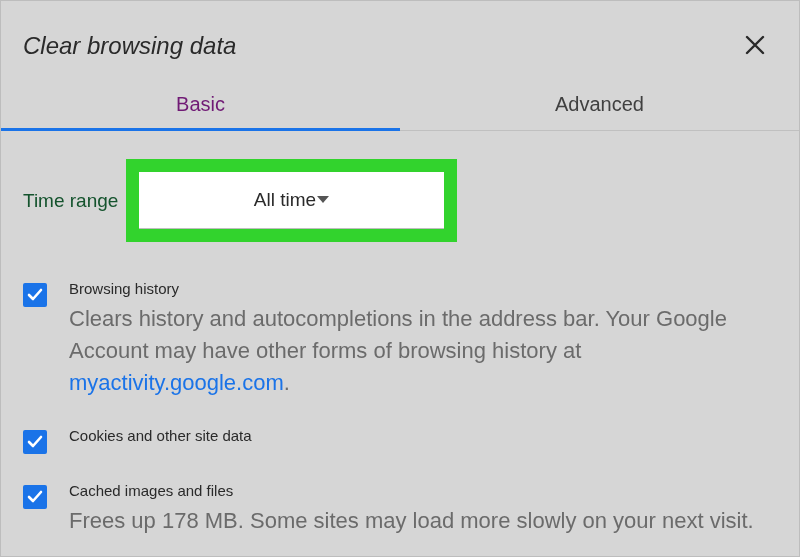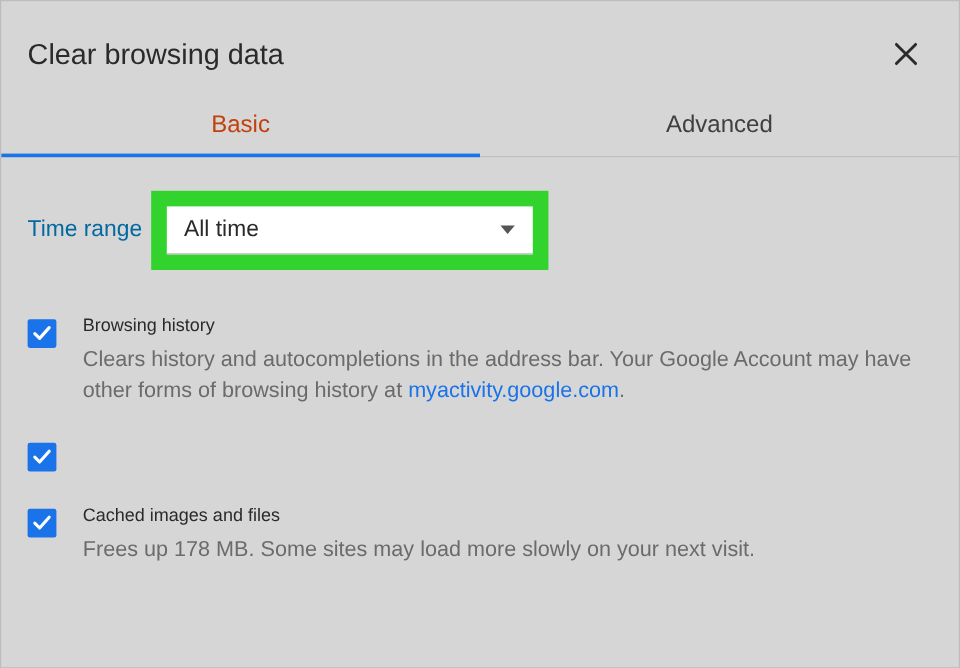--- a/index.html
+++ b/index.html
@@ -15,20 +15,21 @@
     .header {
       display: flex;
       justify-content: space-between;
       align-items: center;
       padding: 28px 30px 10px 22px;
     }
     .title {
       font-size: 24px;
       color: #2a2a2a;
       font-weight: 400;
+      font-style: italic;
     }
     .close {
       font-size: 26px;
       color: #2a2a2a;
       cursor: pointer;
       line-height: 1;
       padding: 4px;
     }
     .tabs {
       display: flex;
@@ -38,21 +39,21 @@
     .tab {
       flex: 1;
       text-align: center;
       padding: 14px 0 14px;
       font-size: 20px;
       color: #404040;
       cursor: pointer;
       position: relative;
     }
     .tab.active {
-      color: #c2410c;
+      color: #701a75;
     }
     .tab.active::after {
       content: "";
       position: absolute;
       left: 0;
       right: 0;
       bottom: -1px;
       height: 3px;
       background: #1a73e8;
     }
@@ -60,37 +61,37 @@
       padding: 18px 26px 0 22px;
     }
     .range-row {
       display: flex;
       align-items: center;
       margin-bottom: 38px;
       margin-top: 10px;
     }
     .range-label {
       font-size: 19px;
-      color: #0369a1;
+      color: #14532d;
       margin-right: 8px;
     }
     .highlight-box {
       background: #32d32d;
       padding: 13px 13px;
       display: inline-block;
     }
     .dropdown {
       background: #ffffff;
       border: none;
       border-bottom: 1px solid #bebebe;
       width: 305px;
-      height: 40px;
-      display: flex;
-      align-items: center;
-      justify-content: space-between;
+      height: 57px;
+      display: flex;
+      align-items: center;
+      justify-content: center;
       padding: 0 14px;
       cursor: pointer;
     }
     .dropdown-text {
       font-size: 19px;
       color: #2a2a2a;
     }
     .dropdown-arrow svg {
       display: block;
     }
@@ -113,21 +114,21 @@
       cursor: pointer;
     }
     .checkbox svg { display: block; }
     .option-text { flex: 1; }
     .option-title {
       font-size: 15px;
       color: #2a2a2a;
       margin-bottom: 6px;
     }
     .option-desc {
-      font-size: 18px;
+      font-size: 22px;
       color: #6b6b6b;
       line-height: 1.45;
     }
     .option-desc a {
       color: #1a73e8;
       text-decoration: none;
     }
   </style>
 </head>
 <body>
@@ -176,20 +177,21 @@
     </div>
   </div>
 
   <div class="option-row">
     <div class="checkbox">
       <svg width="16" height="16" viewBox="0 0 16 16">
           <path d="M2 8 L6 12 L14 3" stroke="#fff" stroke-width="2.6" fill="none" stroke-linecap="round" stroke-linejoin="round"></path>
         </svg>
     </div>
     <div class="option-text">
+      <div class="option-title">Cookies and other site data</div>
     </div>
   </div>
 
   <div class="option-row">
     <div class="checkbox">
       <svg width="16" height="16" viewBox="0 0 16 16">
           <path d="M2 8 L6 12 L14 3" stroke="#fff" stroke-width="2.6" fill="none" stroke-linecap="round" stroke-linejoin="round"></path>
         </svg>
     </div>
     <div class="option-text">

